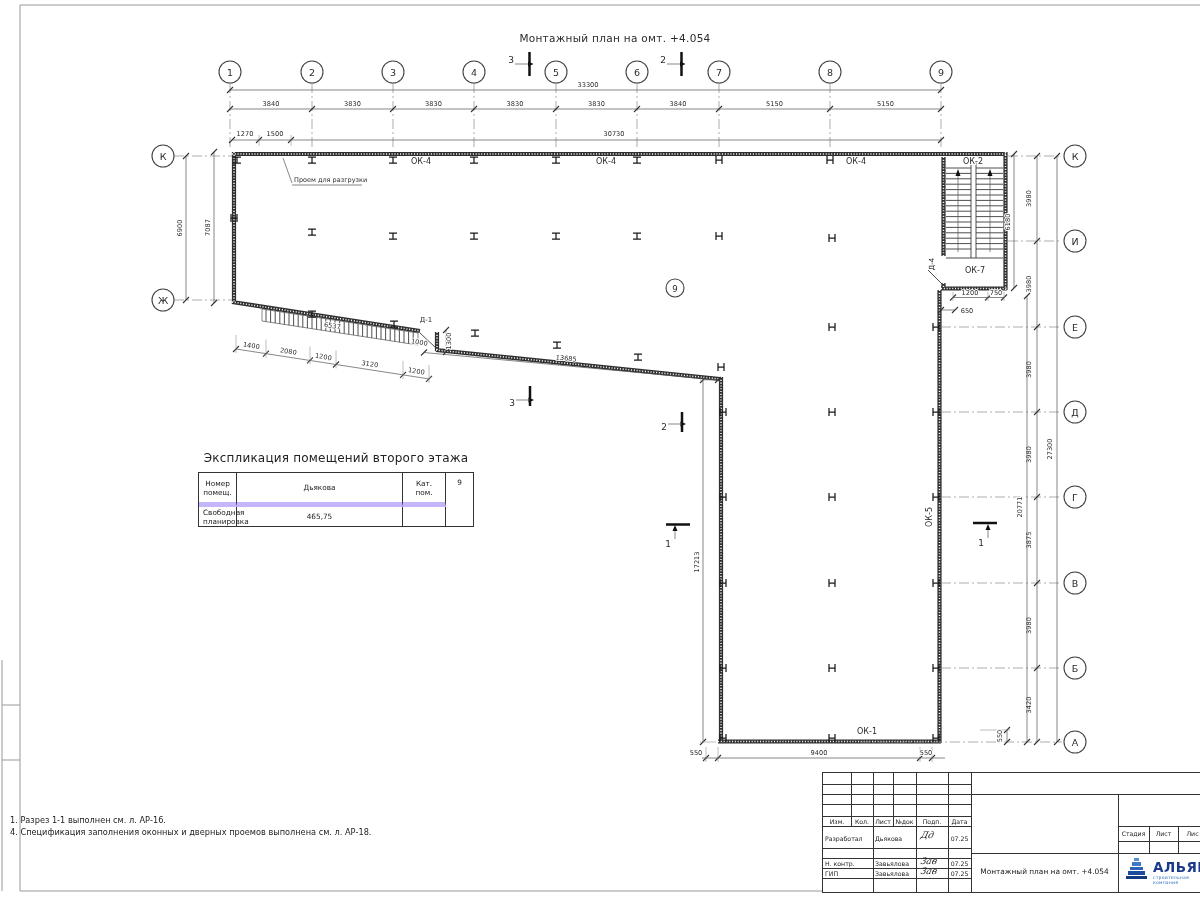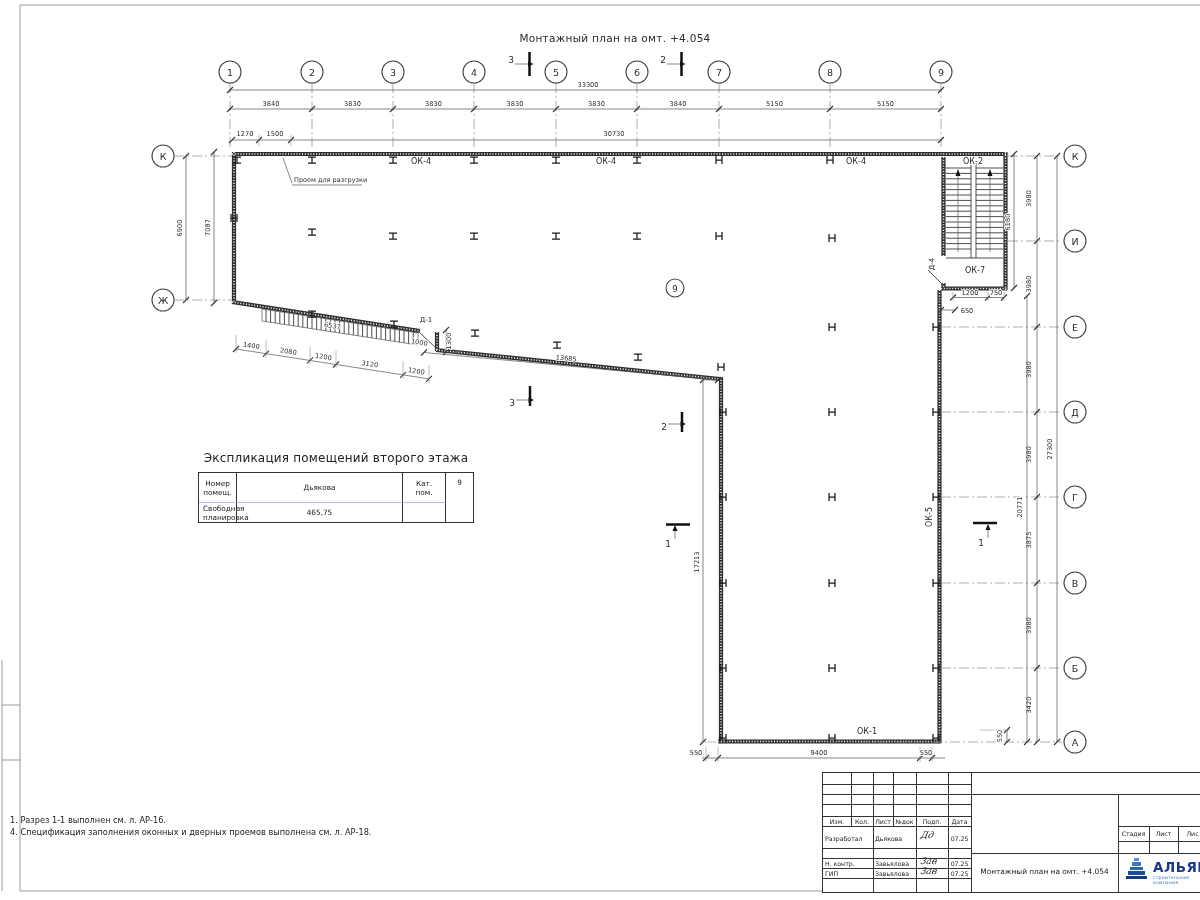--- a/index.html
+++ b/index.html
@@ -22,21 +22,21 @@
   .wline{stroke:#3a3a3a;stroke-width:.9;fill:none;}
   .beam{stroke:#1a1a1a;stroke-width:1.25;fill:none;}
   .acirc{stroke:#444;stroke-width:1.1;fill:#fff;}
   .secline{stroke:#111;stroke-width:2.5;}
   .arr{fill:#111;}
   .frame{stroke:#999;stroke-width:1;fill:none;}
   
   .expl{position:absolute;left:198px;top:451px;width:276px;}
   .expl-title{font-size:12px;color:#222;text-align:center;margin-bottom:7px;letter-spacing:.2px;}
   .expl-grid{display:grid;grid-template-columns:38px 166px 43px 27px;border:1.3px solid #333;}
-  .ec{border-right:1px solid #333;border-bottom:1px solid #c4b5fd;font-size:7.3px;color:#222;
+  .ec{border-right:1px solid #333;border-bottom:5px solid #c4b5fd;font-size:7.3px;color:#222;
       display:flex;align-items:center;justify-content:center;text-align:center;white-space:pre-line;}
   .ec.hdr{height:29px;}
   .ec.row{height:19px;}
   .ec.left{justify-content:flex-start;padding-left:4px;text-align:left;}
   .ec:nth-child(4n){border-right:none;}
   .ec.bot{border-bottom:none;}
   
   .notes{position:absolute;left:10px;top:814px;font-size:8.2px;color:#222;line-height:12.45px;white-space:nowrap;}
   
   .tb{position:absolute;left:822px;top:772px;width:384px;height:119px;border:1.6px solid #333;background:#fff;}

